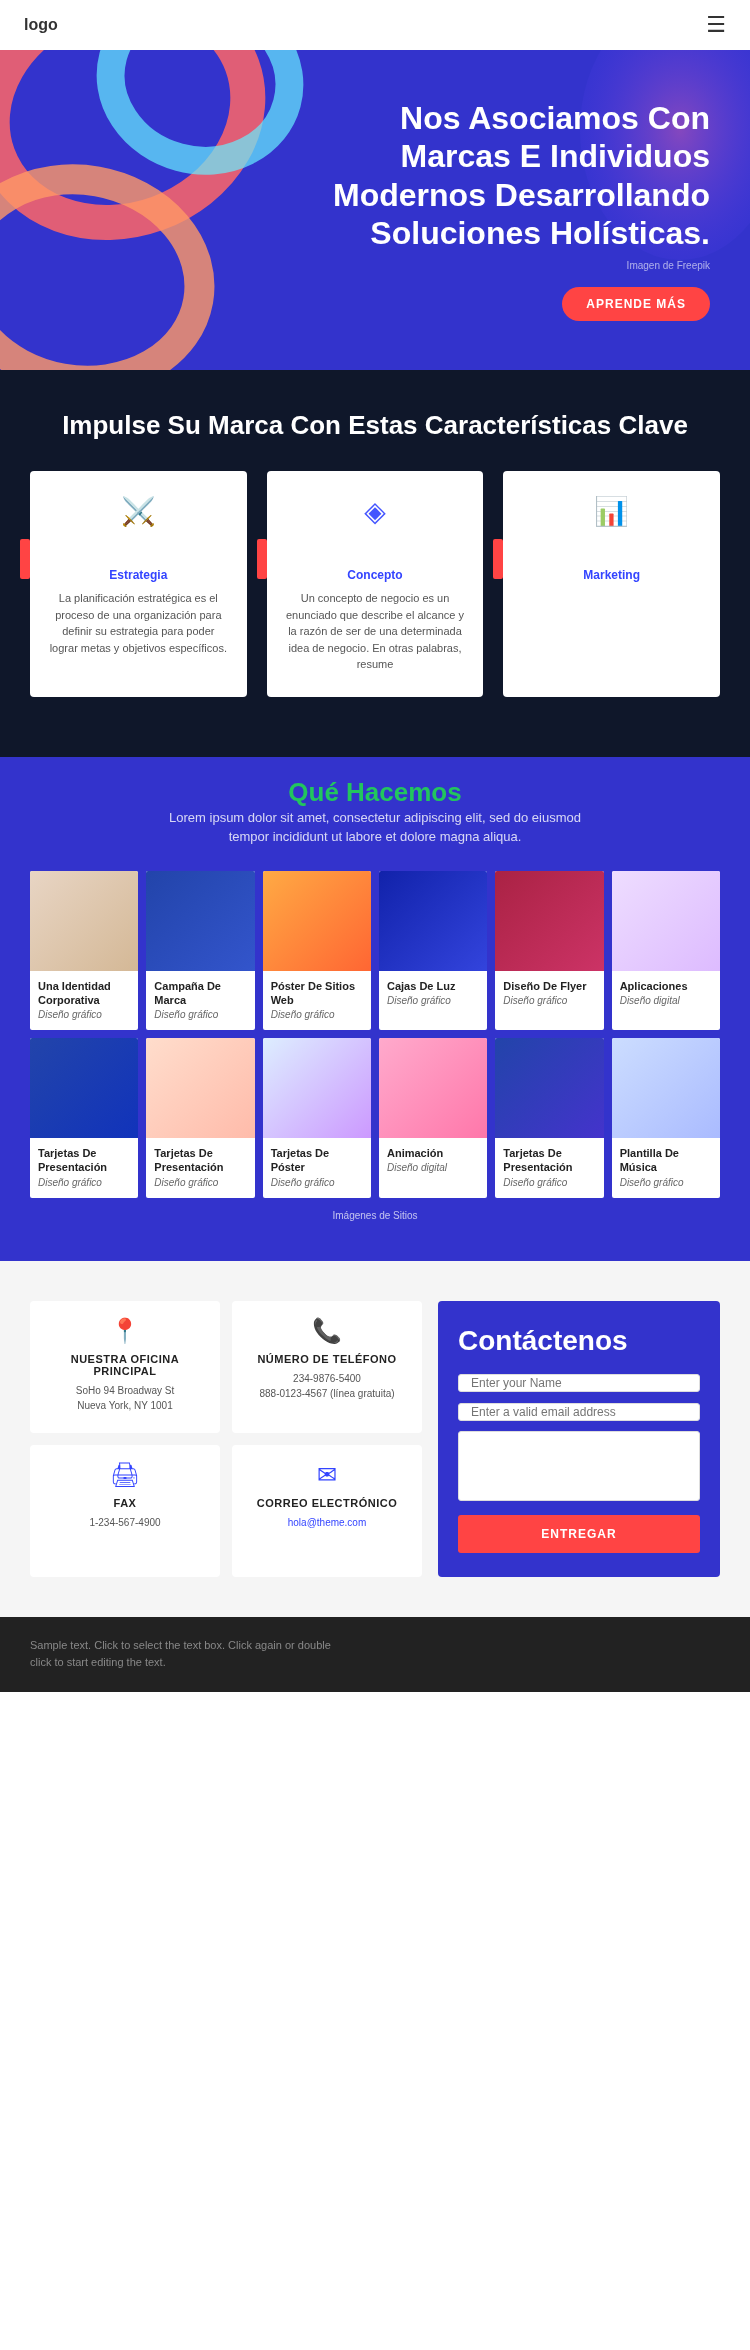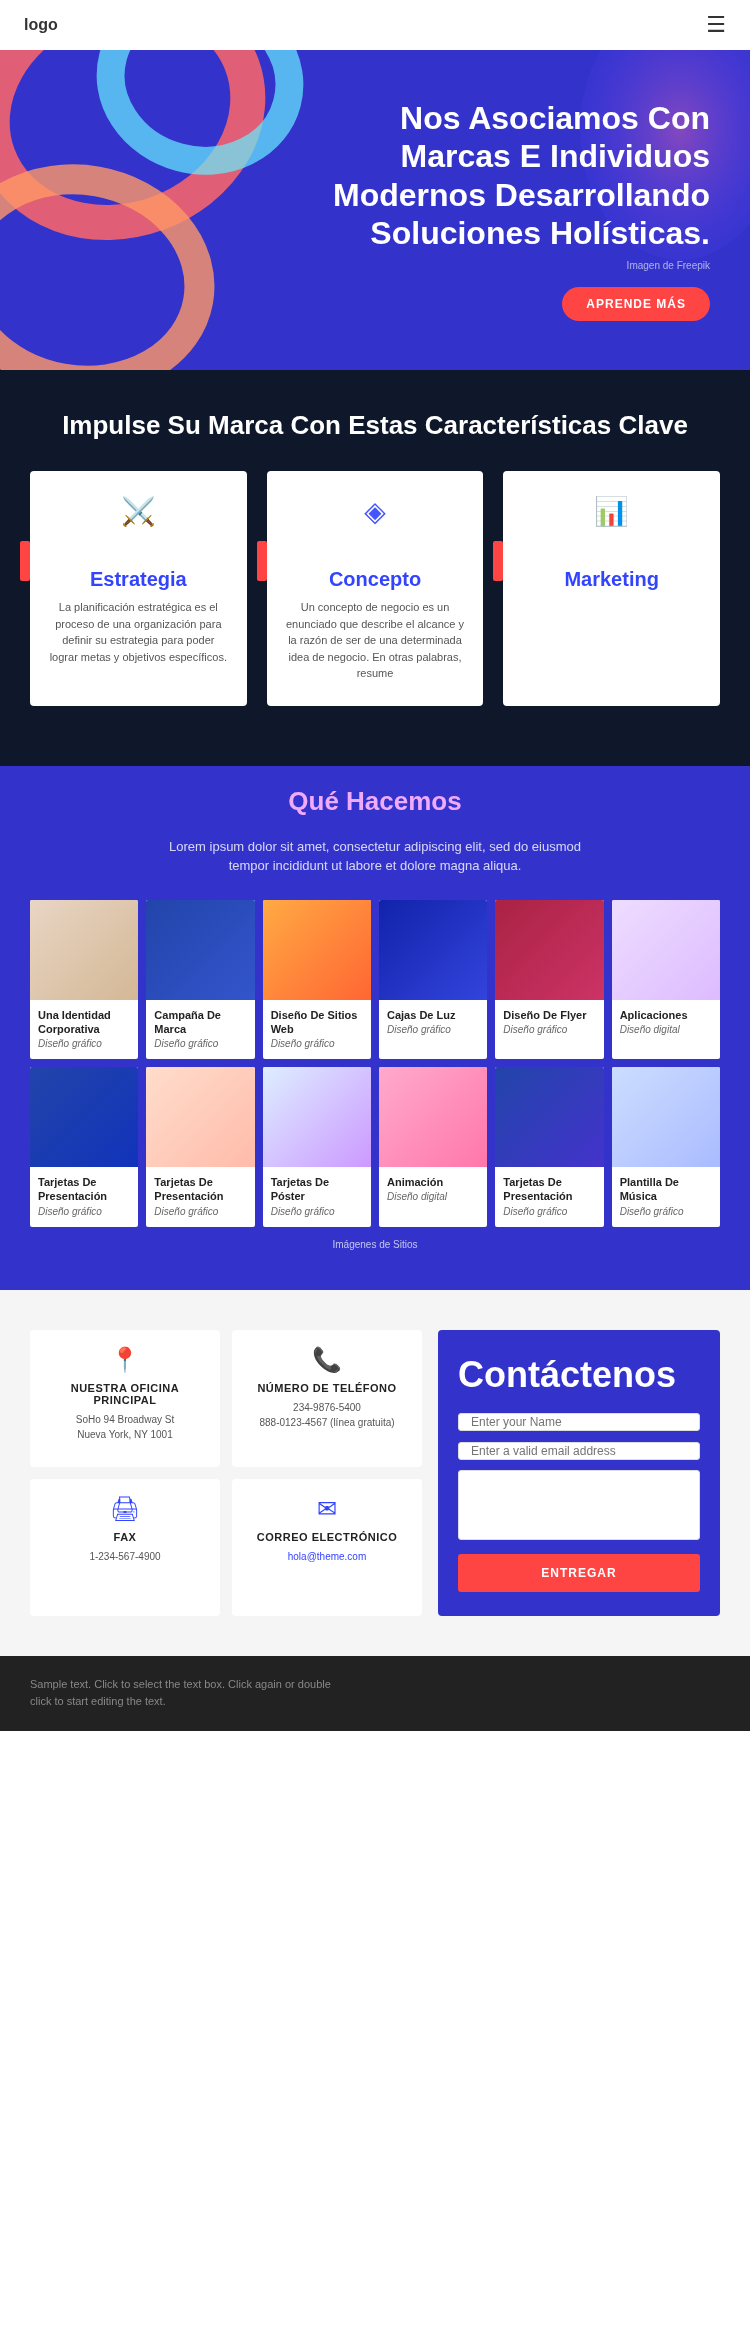--- a/index.html
+++ b/index.html
@@ -57,26 +57,26 @@
     .feature-card {
       background: #fff; border-radius: 4px;
       padding: 24px 18px; text-align: center;
       position: relative;
     }
     .feature-card::before {
       content: ''; position: absolute; left: -10px; top: 30%;
       width: 10px; height: 40px; background: #ff4444; border-radius: 2px;
     }
     .feature-icon { font-size: 28px; margin-bottom: 10px; color: #4455ff; }
-    .feature-title { font-size: 20px; font-weight: 700; color: #3344ff; margin-bottom: 8px; margin-top: 40px; }
+    .feature-title { font-size: 12px; font-weight: 700; color: #3344ff; margin-bottom: 8px; margin-top: 40px; }
     .feature-text { font-size: 11px; color: #555; line-height: 1.5; }
 
     
     .work-section { background: #3333cc; padding: 20px 30px 40px; }
-    .work-section .section-title { color: #f0abfc; margin-bottom: 20px; }
+    .work-section .section-title { color: #22c55e; margin-bottom: 0; }
     .work-subtitle { text-align: center; font-size: 13px; color: rgba(255,255,255,0.8); margin-bottom: 24px; line-height: 1.5; }
     .work-grid { display: grid; grid-template-columns: repeat(6, 1fr); gap: 8px; }
     .work-item { background: #fff; border-radius: 2px; overflow: hidden; }
     .work-thumb {
       width: 100%; height: 100px; overflow: hidden;
     }
 
     .work-info { padding: 8px 8px 10px; }
     .work-item-title { font-size: 11px; font-weight: 700; color: #222; line-height: 1.3; }
     .work-item-cat { font-size: 10px; color: #666; font-style: italic; margin-top: 2px; }
@@ -88,21 +88,21 @@
     .contact-info-cards { grid-column: 1 / 3; display: grid; grid-template-columns: 1fr 1fr; grid-template-rows: 1fr 1fr; gap: 12px; }
     .contact-card {
       background: #fff; border-radius: 4px; padding: 16px 12px; text-align: center;
     }
     .contact-card-icon { font-size: 24px; color: #3344ff; margin-bottom: 8px; }
     .contact-card-title { font-size: 11px; font-weight: 800; color: #222; margin-bottom: 6px; letter-spacing: 0.5px; }
     .contact-card-text { font-size: 10px; color: #555; line-height: 1.5; }
     .contact-card-link { color: #3344ff; text-decoration: none; }
 
     .contact-form-area { background: #3333cc; border-radius: 4px; padding: 24px 20px; }
-    .contact-form-title { font-size: 36px; font-weight: 800; color: #fff; margin-bottom: 16px; }
+    .contact-form-title { font-size: 28px; font-weight: 800; color: #fff; margin-bottom: 16px; }
     .contact-form input, .contact-form textarea {
       width: 100%; border: 1px solid #ddd; border-radius: 3px;
       padding: 1px 12px; font-size: 12px; color: #555; margin-bottom: 10px;
       background: #fff; outline: none;
     }
     .contact-form textarea { height: 70px; resize: none; }
     .submit-btn {
       background: #ff4444; color: #fff;
       border: none; padding: 12px 30px; width: 100%;
       border-radius: 3px; font-size: 12px; font-weight: 800;
@@ -187,21 +187,21 @@
       <div class="work-item">
     <div class="work-thumb" style="background:linear-gradient(135deg,#2244aa,#3355cc)"></div>
     <div class="work-info">
       <div class="work-item-title">Campaña De Marca</div>
       <div class="work-item-cat">Diseño gráfico</div>
     </div>
   </div>
       <div class="work-item">
     <div class="work-thumb" style="background:linear-gradient(135deg,#ffaa44,#ff6633)"></div>
     <div class="work-info">
-      <div class="work-item-title">Diseño De Sitios Web</div>
+      <div class="work-item-title">Póster De Sitios Web</div>
       <div class="work-item-cat">Diseño gráfico</div>
     </div>
   </div>
       <div class="work-item">
     <div class="work-thumb" style="background:linear-gradient(135deg,#1122aa,#3344dd)"></div>
     <div class="work-info">
       <div class="work-item-title">Cajas De Luz</div>
       <div class="work-item-cat">Diseño gráfico</div>
     </div>
   </div>

